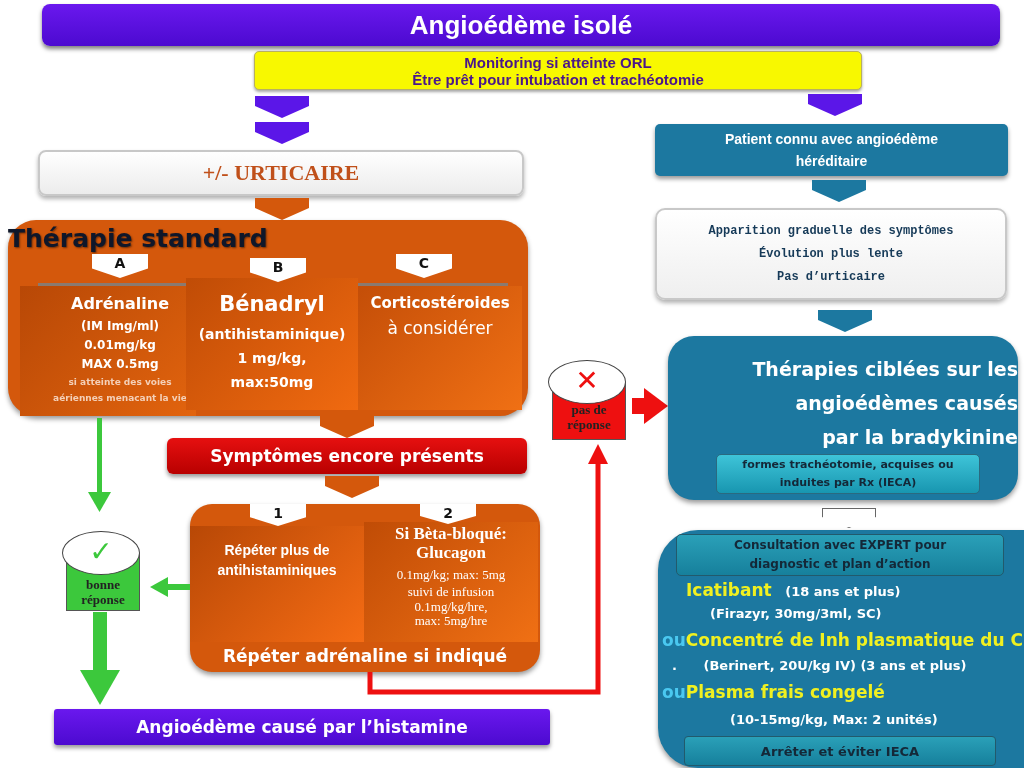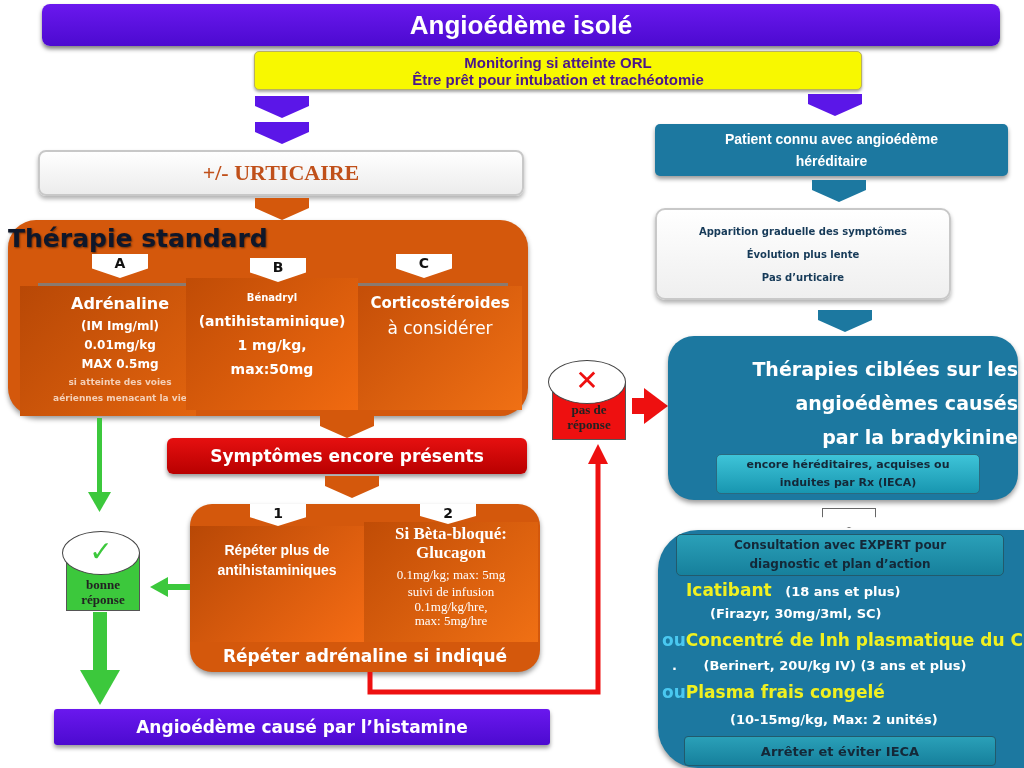--- a/index.html
+++ b/index.html
@@ -39,21 +39,21 @@
 
   
   .badge { width: 78px; height: 80px; }
   .badge-body { position: absolute; left: 4px; top: 22px; width: 74px; height: 58px; border: 1px solid #555; }
   .badge-top { position: absolute; left: 0; top: 0; width: 78px; height: 44px; background: #fff; border: 1px solid #444; border-radius: 50%; }
   .badge-text { position: absolute; left: 4px; top: 44px; width: 74px; text-align: center; font-family: "Liberation Serif", serif; font-weight: bold; font-size: 13px; line-height: 15px; color: #222; }
   .badge-icon { position: absolute; left: 0; top: 2px; width: 78px; text-align: center; font-size: 28px; line-height: 38px; }
 
   
   #hae-box { left: 655px; top: 124px; width: 353px; height: 52px; background: #1c78a0; border-radius: 5px; box-shadow: 0 3px 4px rgba(0,0,0,0.4); color: #fff; font-family: "Liberation Sans", sans-serif; font-size: 14px; font-weight: bold; line-height: 22px; }
-  #gradual-box { left: 655px; top: 208px; width: 296px; height: 92px; background: linear-gradient(#ffffff, #efefef); border: 2px solid #c8c8c8; border-radius: 10px; box-shadow: 0 3px 4px rgba(0,0,0,0.3); color: #163a58; font-size: 10px; font-weight: bold; line-height: 23px; }
+  #gradual-box { left: 655px; top: 208px; width: 352px; height: 92px; background: linear-gradient(#ffffff, #efefef); border: 2px solid #c8c8c8; border-radius: 10px; box-shadow: 0 3px 4px rgba(0,0,0,0.3); color: #163a58; font-size: 12px; font-weight: bold; line-height: 23px; font-family: Liberation Mono, monospace; }
   #targeted-box { left: 668px; top: 336px; width: 350px; height: 164px; background: #1c78a0; border-radius: 26px; box-shadow: 0 3px 5px rgba(0,0,0,0.4); }
   #targeted-title { left: 0; top: 16px; width: 100%; color: #fff; font-size: 19px; font-weight: bold; line-height: 34px; text-align: right; }
   #targeted-sub { left: 48px; top: 118px; width: 264px; height: 40px; background: linear-gradient(#3ec4d8, #1896b0); border-radius: 5px; border: 1px solid #2a6a80; color: #142838; font-size: 11px; font-weight: bold; line-height: 18px; }
 
   #expert-box { left: 658px; top: 530px; width: 366px; height: 238px; background: #1c78a0; border-radius: 40px 0 0 40px; box-shadow: 0 3px 5px rgba(0,0,0,0.4); }
   #expert-head { left: 18px; top: 4px; width: 328px; height: 42px; background: linear-gradient(#2aa0b8, #16809c); border-radius: 5px; border: 1px solid #225a6c; color: #142838; font-size: 12px; font-weight: bold; line-height: 19px; }
   .treat-line { position: absolute; font-weight: bold; white-space: nowrap; }
   .yellow { color: #f0f020; font-size: 17px; }
   .white { color: #fff; font-size: 13px; }
   .ou { color: #4ac8f0; font-size: 17px; }
@@ -90,21 +90,21 @@
       <div>(IM Img/ml)</div>
       <div>0.01mg/kg</div>
       <div>MAX 0.5mg</div>
     </div>
     <div style="font-size:9px;line-height:16px;color:#f4d0b8;">
       <div>si atteinte des voies</div>
       <div>aériennes menacant la vie</div>
     </div>
   </div>
   <div id="col-b" class="abs col">
-    <div style="font-size:10px;margin-top:14px;">Bénadryl</div>
+    <div style="font-size:21px;margin-top:14px;">Bénadryl</div>
     <div style="font-size:14px;line-height:24px;margin-top:6px;">
       <div>(antihistaminique)</div>
       <div>1 mg/kg,</div>
       <div>max:50mg</div>
     </div>
   </div>
   <div id="col-c" class="abs col">
     <div style="font-size:15px;margin-top:8px;">Corticostéroides</div>
     <div style="font-size:17px;font-weight:normal;margin-top:6px;">à considérer</div>
   </div>
@@ -198,21 +198,21 @@
 </div>
 <div class="abs chev-teal" style="left:818px;top:310px;"></div>
 
 <div id="targeted-box" class="abs">
   <div id="targeted-title" class="abs">
     <div>Thérapies ciblées sur les</div>
     <div>angioédèmes causés</div>
     <div>par la  bradykinine</div>
   </div>
   <div id="targeted-sub" class="abs center">
-    <div>encore héréditaires, acquises ou</div>
+    <div>formes trachéotomie, acquises ou</div>
     <div>induites par Rx (IECA)</div>
   </div>
 </div>
 <div class="abs chev-white" style="left:822px;top:508px;"></div>
 
 <div id="expert-box" class="abs">
   <div id="expert-head" class="abs center">
     <div>Consultation avec EXPERT pour</div>
     <div>diagnostic et plan d’action</div>
   </div>

